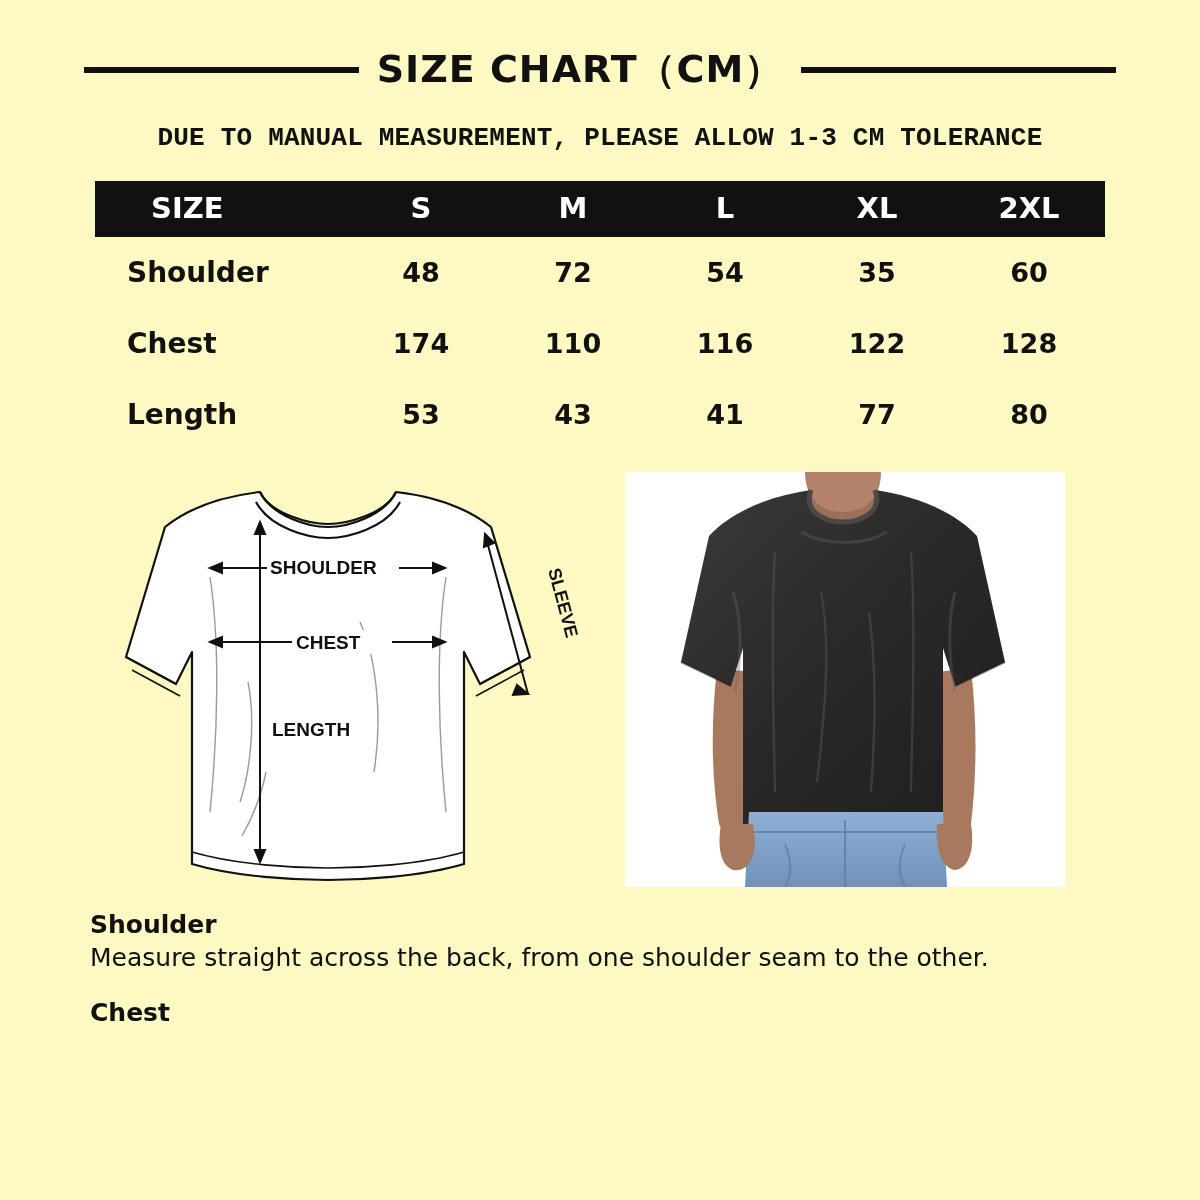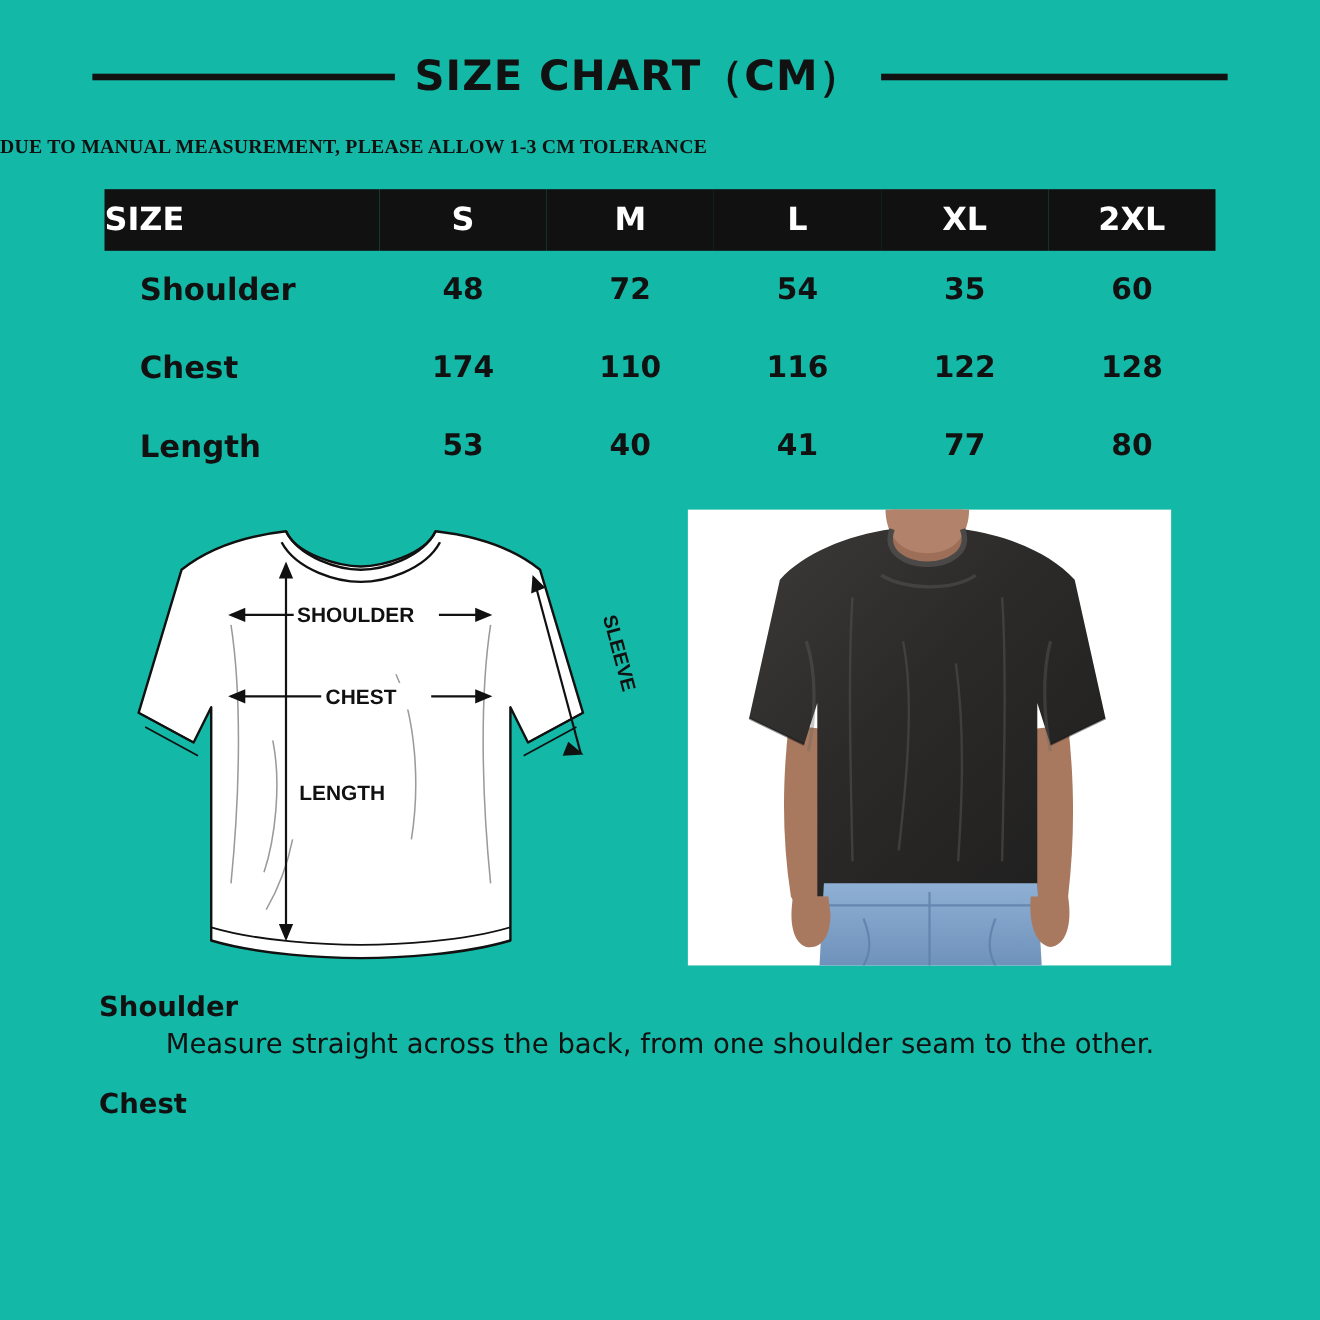--- a/index.html
+++ b/index.html
@@ -8,21 +8,21 @@
     width: 1200px; height: 1200px;
     background: #ffffff;
     font-family: "Liberation Sans", sans-serif;
     color: #111111;
     overflow: hidden;
   }
   .page {
     position: relative;
     width: 1200px;
     height: 1200px;
-    background: #14b8a6;
+    background: #fef9c3;
   }
 
   
   .header {
     display: flex;
     align-items: center;
     justify-content: center;
     gap: 18px;
     padding-top: 44px;
   }
@@ -34,26 +34,26 @@
   .rule.left { width: 275px; }
   .rule.right { width: 315px; }
   .header-title {
     font-size: 38px;
     font-weight: 700;
     letter-spacing: 1px;
     white-space: nowrap;
     font-family: "DejaVu Sans", sans-serif;
   }
   .subtitle {
-    text-align: left;
-    font-size: 18px;
+    text-align: center;
+    font-size: 26px;
     font-weight: 700;
     margin-top: 28px;
     letter-spacing: 0.2px;
-    font-family: Liberation Serif, serif;
+    font-family: Liberation Mono, monospace;
   }
 
   
   .table-wrap {
     margin: 28px 95px 0 95px;
   }
   table.size-table {
     width: 1010px;
     border-collapse: collapse;
     table-layout: fixed;
@@ -62,20 +62,21 @@
     background: #111111;
     color: #ffffff;
     font-size: 29px;
     font-weight: 700;
     padding: 10px 0 12px 0;
     text-align: center;
     font-family: "DejaVu Sans", sans-serif;
   }
   table.size-table thead th.label-col {
     text-align: left;
+    padding-left: 56px;
   }
   table.size-table tbody td {
     font-size: 27px;
     font-weight: 700;
     text-align: center;
     padding: 19px 0;
     color: #111111;
     font-family: "DejaVu Sans", sans-serif;
   }
   table.size-table tbody td.label-col {
@@ -117,21 +118,20 @@
     font-size: 25px;
     font-weight: 700;
     margin-bottom: 2px;
     color: #111111;
   }
   .note-body {
     font-size: 25px;
     font-weight: 400;
     line-height: 1.32;
     color: #111111;
-    text-align: center;
   }
   .note-block + .note-block { margin-top: 24px; }
 </style>
 </head>
 <body>
 
 <div class="page">
 
   <div class="header">
     <div class="rule left"></div>
@@ -174,21 +174,21 @@
           <td class="label-col">Chest</td>
           <td>174</td>
           <td>110</td>
           <td>116</td>
           <td>122</td>
           <td>128</td>
         </tr>
         <tr>
           <td class="label-col">Length</td>
           <td>53</td>
-          <td>40</td>
+          <td>43</td>
           <td>41</td>
           <td>77</td>
           <td>80</td>
         </tr>
       </tbody>
     </table>
   </div>
 
   <div class="figures">
 

